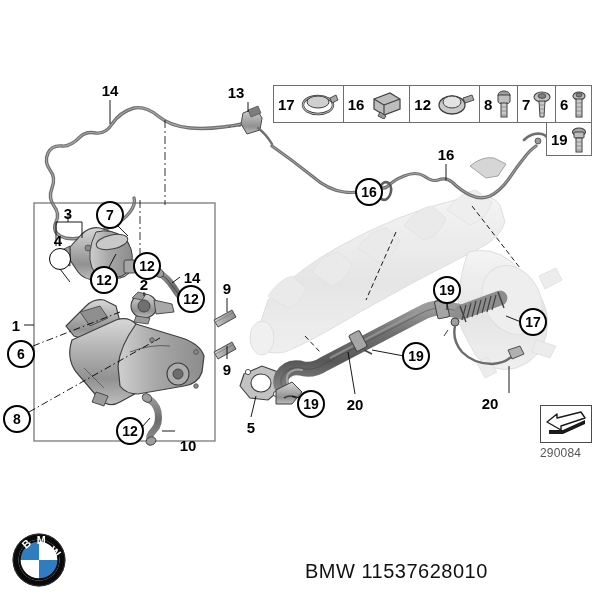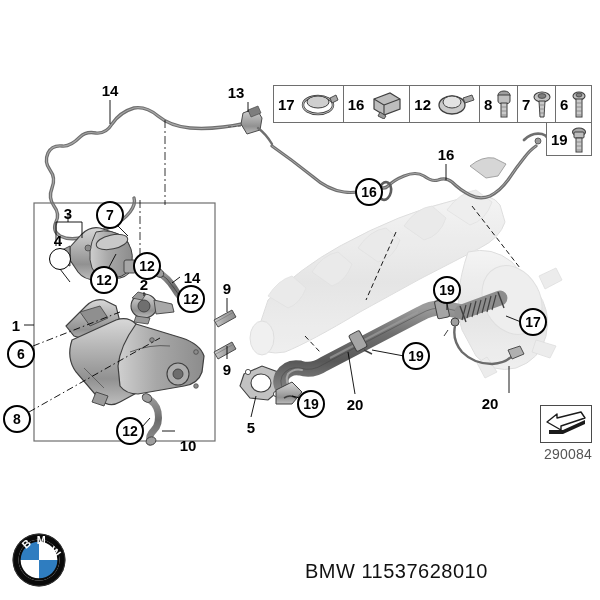--- a/index.html
+++ b/index.html
@@ -109,23 +109,23 @@
     height: 38px;
     border: 1.1px solid #4a4a4a;
     box-sizing: border-box;
     background: #fff;
   }
   #drawing-ref {
     position: absolute;
     left: 540px;
     top: 446px;
     width: 52px;
-    text-align: right;
+    text-align: left;
     font-family: "Liberation Sans", sans-serif;
-    font-size: 14px;
+    font-size: 12px;
     color: #555;
     letter-spacing: 0.2px;
   }
   
   #footer {
     position: absolute;
     left: 0;
     top: 523px;
     width: 600px;
     height: 77px;

